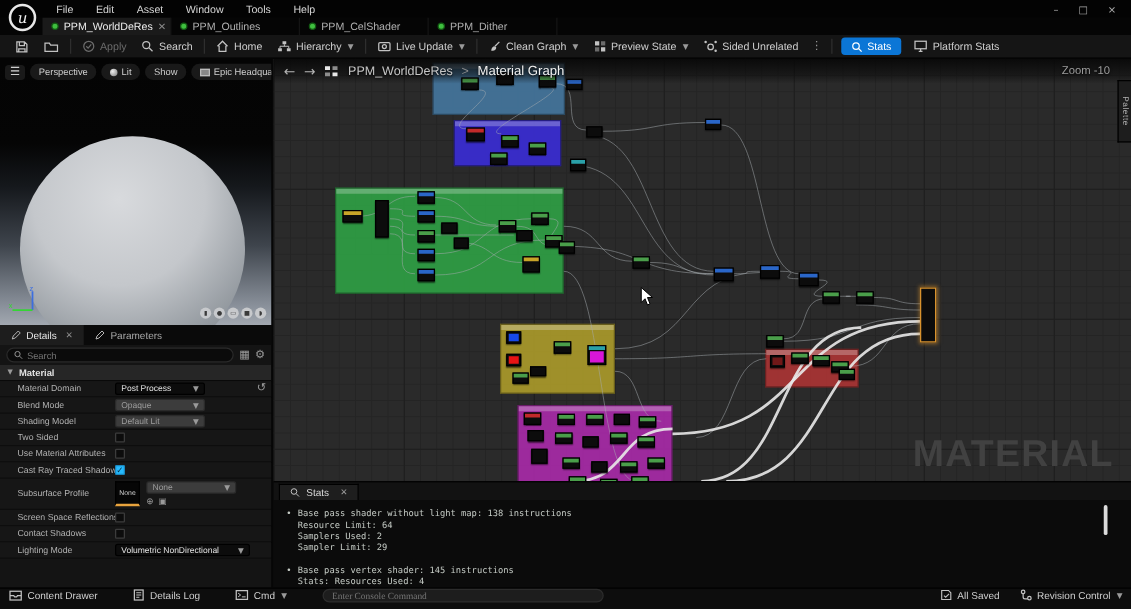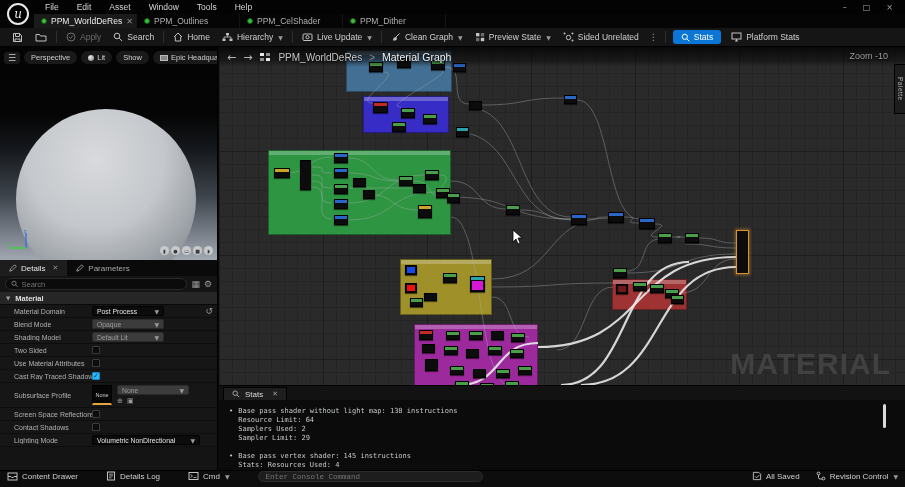--- a/index.html
+++ b/index.html
@@ -102,21 +102,21 @@
   .stats-tabbar{height:14px;background:#121212;display:flex;align-items:flex-end}
   .stats-tab{background:#1e1e1e;height:13px;display:flex;align-items:center;gap:5px;padding:0 8px;font-size:8px;color:#dcdcdc;margin-left:4px;border:1px solid #000;border-bottom:none}
   .stats-tab .close{color:#9a9a9a;font-size:7px;margin-left:4px}
   .stats-body{position:relative;padding:7px 0 0 10px;font-family:"DejaVu Sans Mono",monospace;font-size:7px;line-height:9px;color:#c6ccc6}
   .stats-entry{display:flex;gap:5px;margin-bottom:9px}
   .stats-scroll{position:absolute;right:19px;top:18px;width:3px;height:24px;background:#dcdcdc;border-radius:2px}
 
   
   .statusbar{position:absolute;left:0;right:0;bottom:0;height:17px;background:#0d0d0d;border-top:1px solid #000;display:flex;align-items:flex-start;font-size:8px;color:#cfcfcf;padding:0 7px;gap:28px;z-index:20}
   .sb-btn{display:flex;align-items:center;gap:4px;white-space:nowrap}
-  .console-input{width:225px;height:11px;background:#1d1d1d;border:1px solid #2c2c2c;border-radius:6px;color:#6b6b6b;font-size:7.5px;padding:0 7px;outline:none;font-family:Liberation Mono, monospace}
+  .console-input{width:225px;height:11px;background:#1d1d1d;border:1px solid #2c2c2c;border-radius:6px;color:#6b6b6b;font-size:7.5px;padding:0 7px;outline:none;font-family:Liberation Serif, serif}
   .sb-right{margin-left:auto;display:flex;gap:16px;align-items:center}
 </style>
 </head>
 <body>
 
 <div class="titlebar">
   <div id="menubar">
       <span class="menu-item">File</span>
       <span class="menu-item">Edit</span>
       <span class="menu-item">Asset</span>

